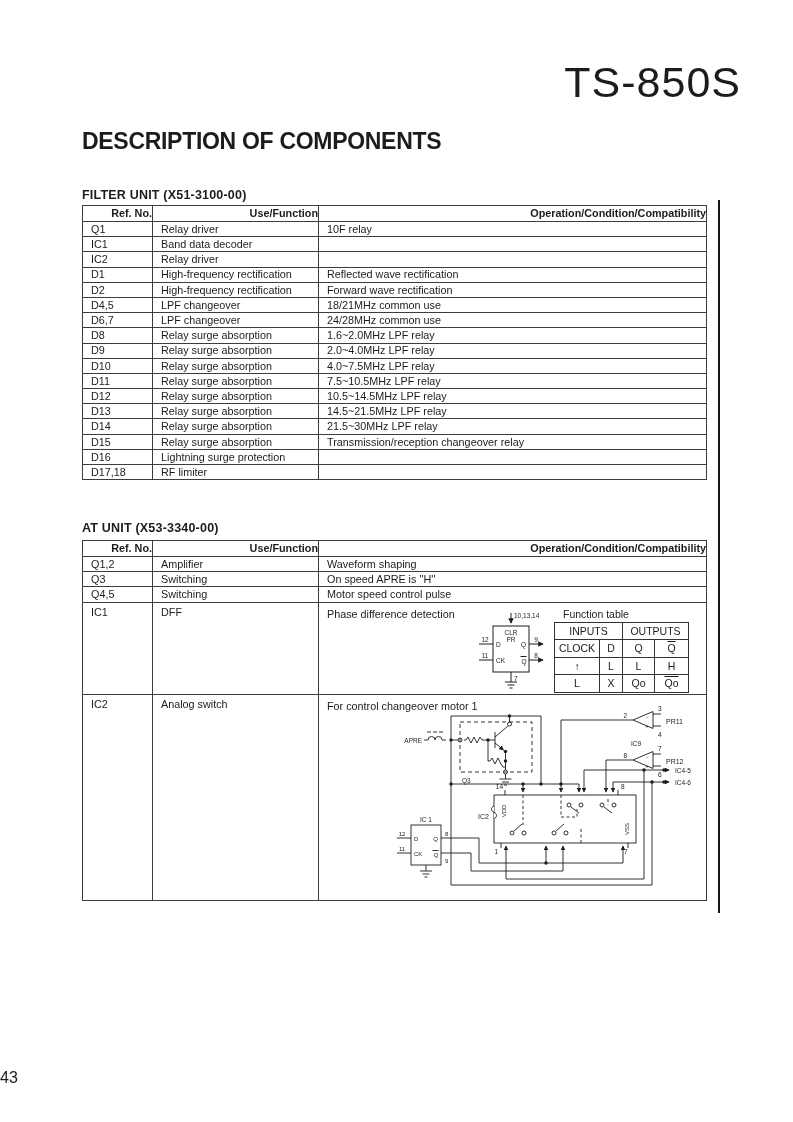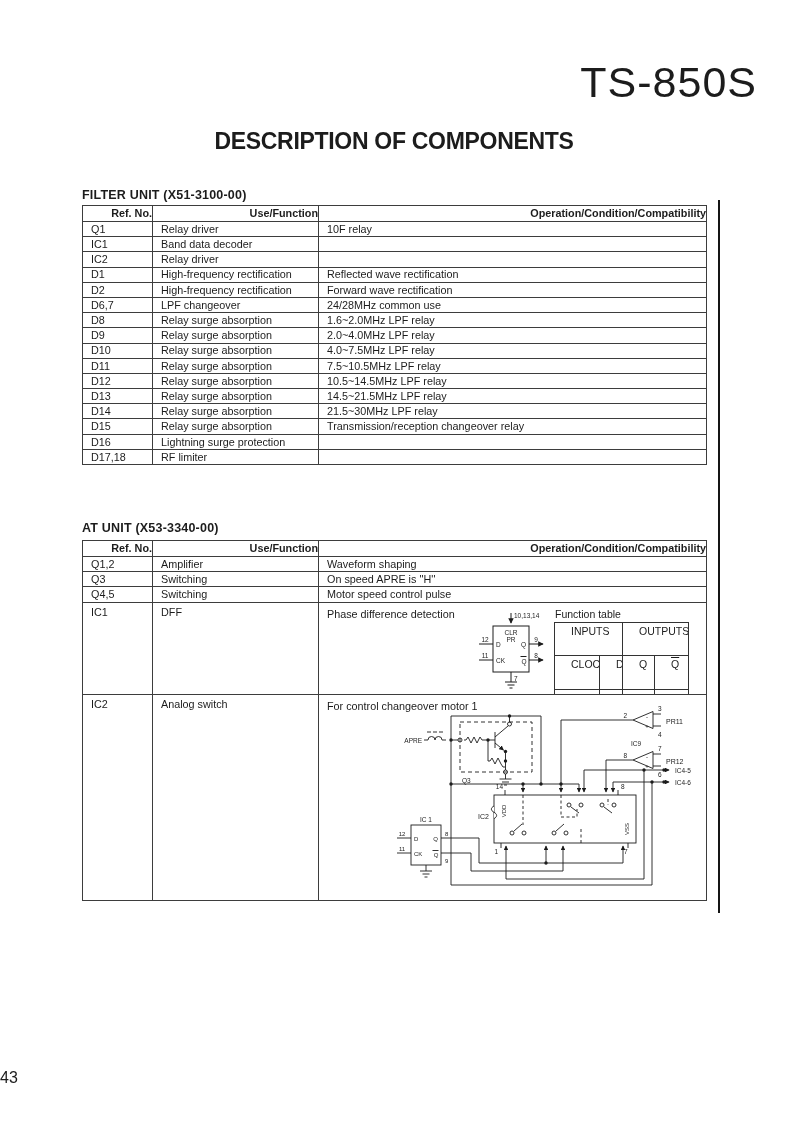--- a/index.html
+++ b/index.html
@@ -1,36 +1,36 @@
 <!DOCTYPE html>
 <html><head>
 <meta charset="utf-8">
 <style>
   html,body{margin:0;padding:0}
   body{width:793px;height:1122px;background:#ffffff;position:relative;overflow:hidden;
        font-family:"Liberation Sans","DejaVu Sans",sans-serif;color:#1c1c1c}
-  .model{position:absolute;top:58px;right:36px;font-size:43px;font-weight:400;letter-spacing:1px}
-  .title{position:absolute;top:128px;left:82px;width:624px;text-align:center;
+  .model{position:absolute;top:58px;right:52px;font-size:43px;font-weight:400;letter-spacing:1px}
+  .title{position:absolute;top:128px;left:82px;width:624px;text-align:left;
          font-size:23px;font-weight:700;letter-spacing:-0.3px}
   .sec-head{position:absolute;left:82px;font-size:12.5px;font-weight:700;letter-spacing:.2px}
   .fu{top:188px}.au{top:521px}
   table.ctable{position:absolute;left:82px;width:624px;border-collapse:collapse;
                table-layout:fixed;border:1.5px solid #222}
   .t1{top:205px}.t2{top:540px}
   .ctable th,.ctable td{border:1px solid #3d3d3d;font-size:10.8px;line-height:1.15;
         height:14.2px;padding:0 2px 0 8px;vertical-align:middle;white-space:nowrap;overflow:hidden}
   .ctable th{font-weight:700;text-align:right;padding:0;height:15px}
   tr.toprow td{vertical-align:top;padding-top:3px}
   td.diagcell{position:relative;padding:0 !important}
   .optext{padding:5px 0 0 8px;font-size:10.8px}
   .dffsvg{position:absolute;left:158px;top:5px;width:78px;height:86px}
   .ftwrap{position:absolute;left:235px;top:5px;width:140px}
-  .ftlabel{font-size:10.5px;margin:0 0 2px 1px}
+  .ftlabel{font-size:10.5px;margin:0 0 2px 9px}
   table.ftable{border-collapse:collapse;width:134px;table-layout:fixed;border:1.2px solid #222}
-  .ftable td{border:1px solid #333;text-align:center;font-size:10.5px;height:13.5px;padding:16px;line-height:1}
+  .ftable td{border:1px solid #333;text-align:center;font-size:10.5px;height:13.5px;padding:0;line-height:1}
   .ovl{text-decoration:overline}
   .cktsvg{position:absolute;left:0;top:0;width:388px;height:206px}
   svg text{font-family:"Liberation Sans","DejaVu Sans",sans-serif;fill:#1c1c1c}
   .rule{position:absolute;left:718px;top:200px;width:2px;height:713px;background:#151515}
   .pageno{position:absolute;top:1069px;left:0;width:793px;font-size:16px}
 </style>
 </head>
 <body>
 
 <div class="page">
@@ -70,20 +70,25 @@
         </tr>
         <tr>
           <td>D1</td>
           <td>High-frequency rectification</td>
           <td>Reflected wave rectification</td>
         </tr>
         <tr>
           <td>D2</td>
           <td>High-frequency rectification</td>
           <td>Forward wave rectification</td>
+        </tr>
+        <tr>
+          <td>D4,5</td>
+          <td>LPF changeover</td>
+          <td>18/21MHz common use</td>
         </tr>
         <tr>
           <td>D6,7</td>
           <td>LPF changeover</td>
           <td>24/28MHz common use</td>
         </tr>
         <tr>
           <td>D8</td>
           <td>Relay surge absorption</td>
           <td>1.6~2.0MHz LPF relay</td>

